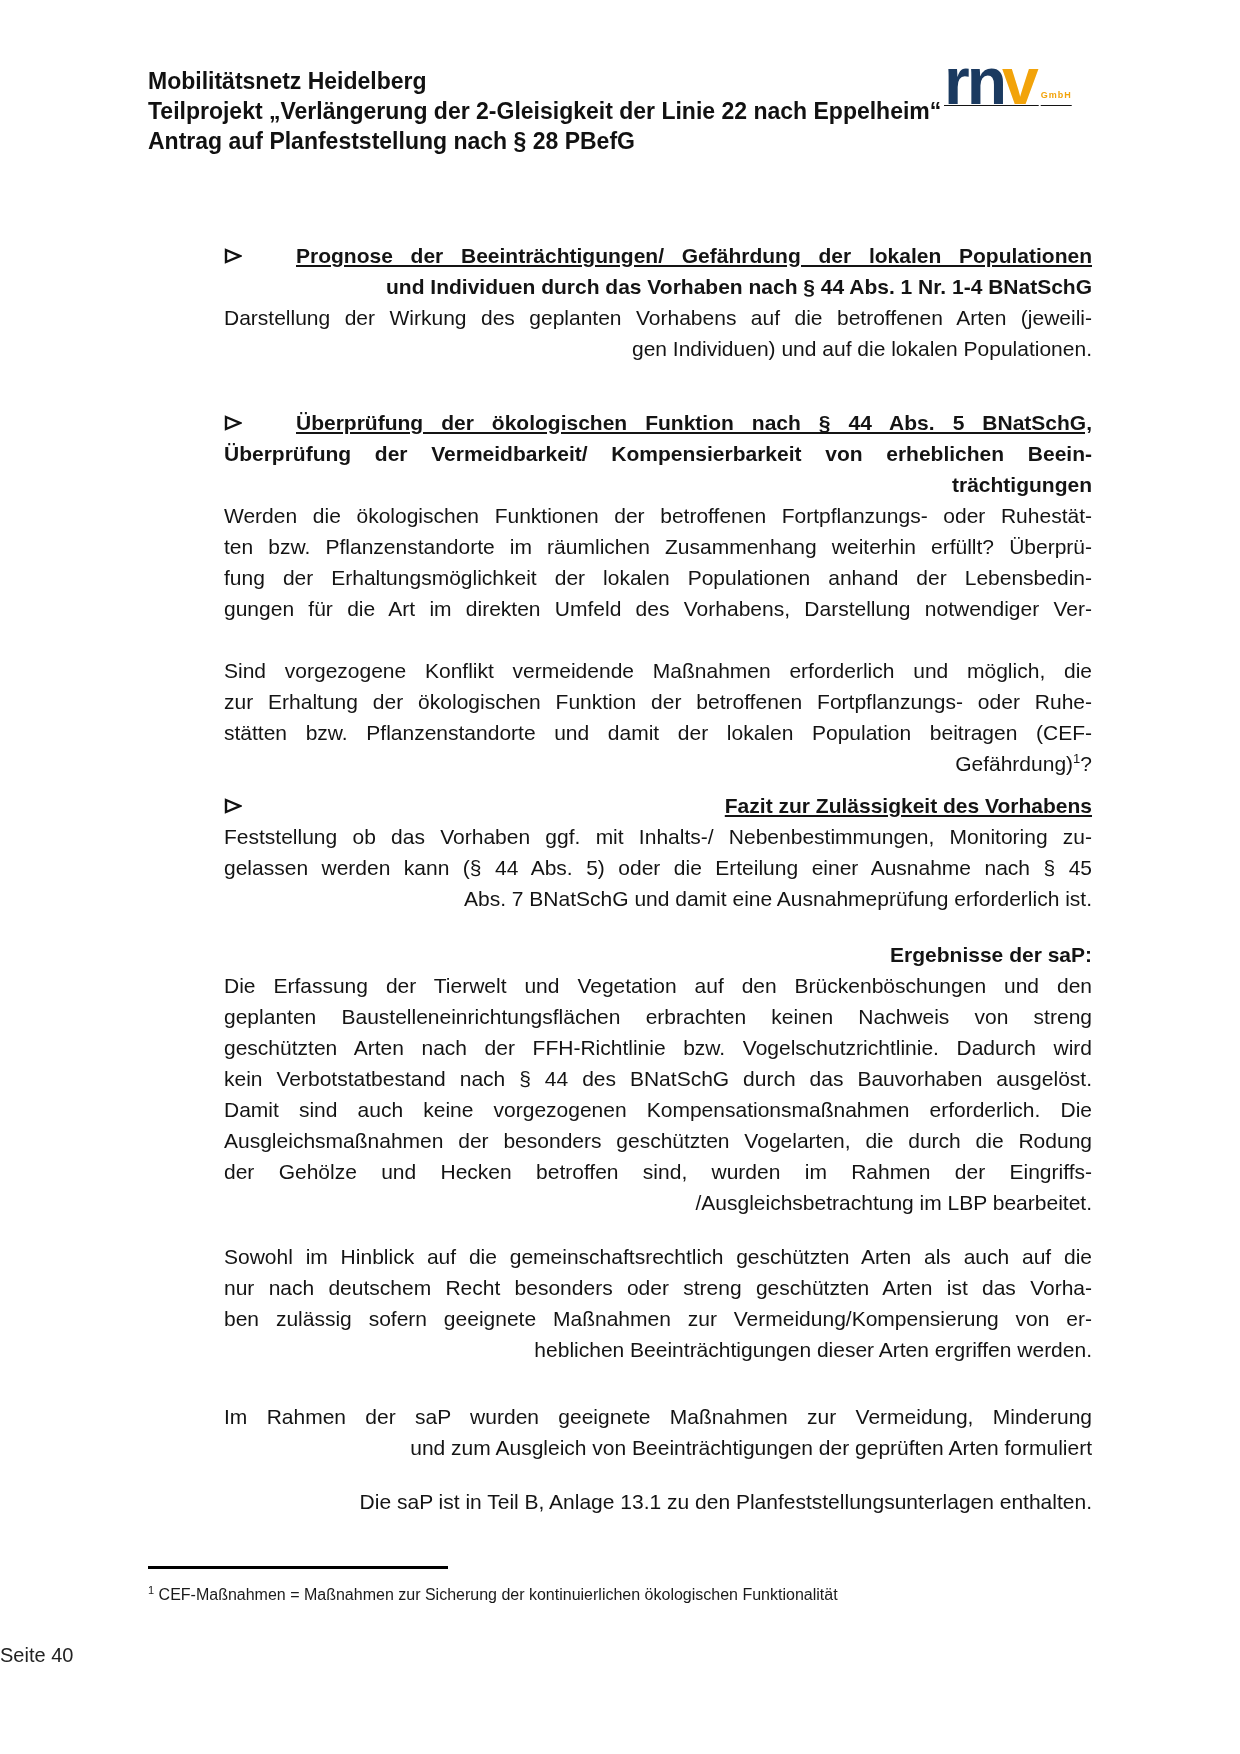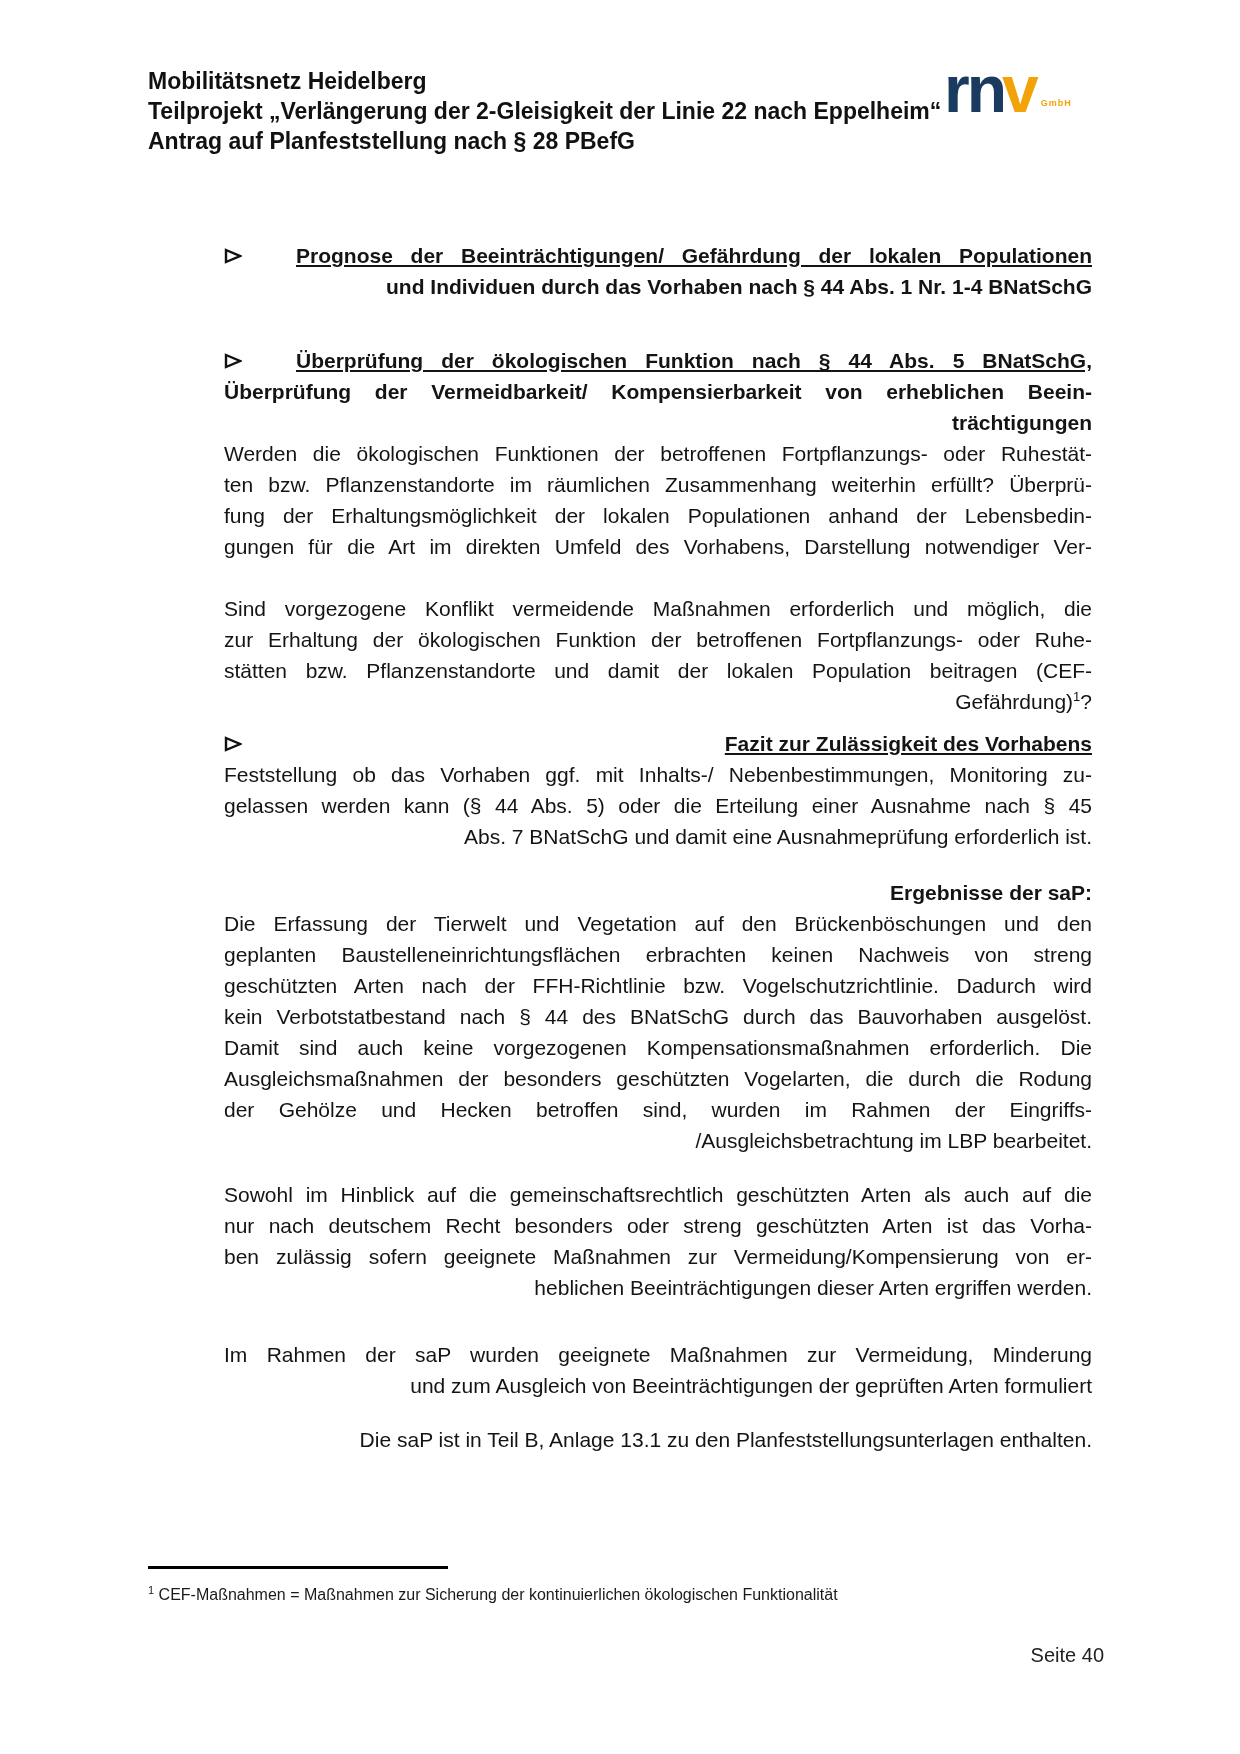--- a/index.html
+++ b/index.html
@@ -13,21 +13,21 @@
   .page { position: absolute; inset: 0; width: 1240px; height: 1754px; background: #fff; }
 
   
   .doc-header {
     position: absolute; left: 148px; top: 66px;
     font-size: 23px; font-weight: bold; line-height: 30px;
     color: #111;
   }
 
   
-  .logo { position: absolute; left: 944px; top: 56px; line-height: 1; white-space: nowrap; }
+  .logo { position: absolute; left: 944px; top: 48px; line-height: 1; white-space: nowrap; text-decoration: underline; }
   .logo-rn {
     font-size: 66px; font-weight: bold; letter-spacing: -3px;
     color: #1b3a60;
   }
   .logo-v {
     font-size: 66px; font-weight: bold;
     color: #f2a30a; margin-left: -2px;
   }
   .logo-suffix {
     font-size: 9px; font-weight: bold; color: #f2a30a;
@@ -60,21 +60,21 @@
     position: absolute; left: 148px; top: 1566px;
     width: 300px; height: 3px; background: #000;
   }
   .footnote {
     position: absolute; left: 148px; top: 1584px;
     font-size: 16px; line-height: 22px; color: #1a1a1a;
   }
   .footnote sup { font-size: 11px; }
   .pagenum {
     position: absolute; left: 0; top: 1644px; width: 1104px;
-    text-align: right; font-size: 20px; color: #222;
+    text-align: left; font-size: 20px; color: #222;
   }
 </style>
 </head>
 <body>
 
 <div class="page">
 
   <header class="doc-header">
     <div class="h-line">Mobilitätsnetz Heidelberg</div>
     <div class="h-line">Teilprojekt „Verlängerung der 2-Gleisigkeit der Linie 22 nach Eppelheim“</div>
@@ -89,20 +89,24 @@
 
     <div>
       <div class="ln b hang j">
         <span class="bullet">
           <svg viewBox="0 0 18 16">
               <path d="M2 2 L16 8 L2 14 Z" fill="#ffffff" stroke="#111111" stroke-width="2.4" stroke-linejoin="miter"></path>
             </svg>
         </span><span>Prognose der Beeinträchtigungen/ Gefährdung der lokalen Populationen</span>
       </div>
       <div class="ln b">und Individuen durch das Vorhaben nach § 44 Abs. 1 Nr. 1-4 BNatSchG</div>
+    </div>
+    <div>
+      <div class="ln j">Darstellung der Wirkung des geplanten Vorhabens auf die betroffenen Arten (jeweili-</div>
+      <div class="ln">gen Individuen) und auf die lokalen Populationen.</div>
     </div>
 
     <div class="mt43">
       <div class="ln b hang j">
         <span class="bullet">
           <svg viewBox="0 0 18 16">
               <path d="M2 2 L16 8 L2 14 Z" fill="#ffffff" stroke="#111111" stroke-width="2.4" stroke-linejoin="miter"></path>
             </svg>
         </span><span>Überprüfung der ökologischen Funktion nach § 44 Abs. 5 BNatSchG,</span>
       </div>

